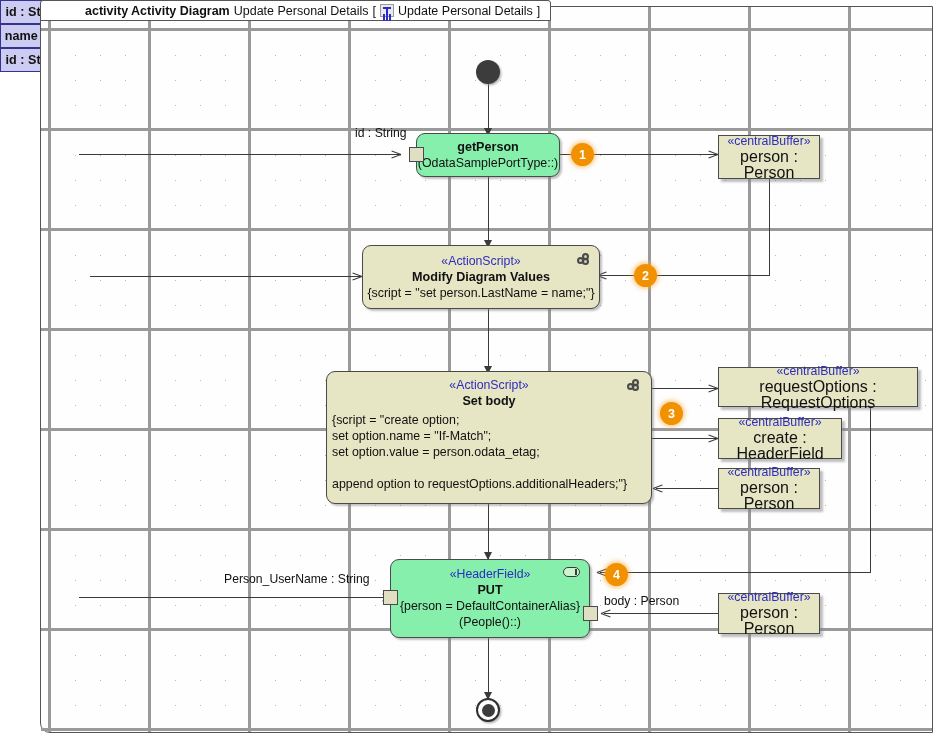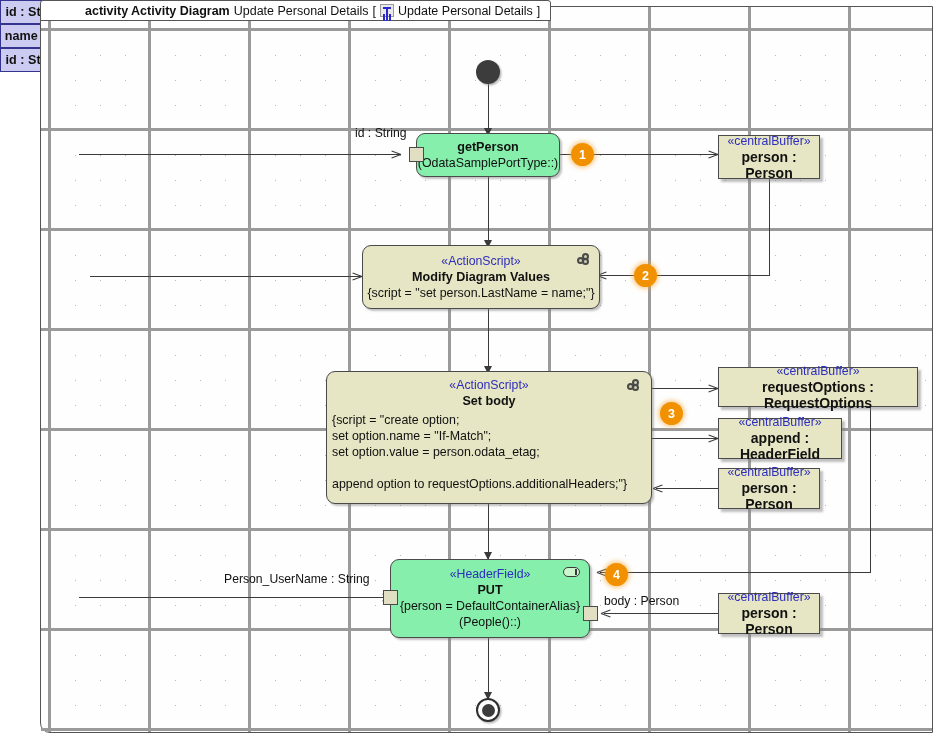--- a/index.html
+++ b/index.html
@@ -87,21 +87,21 @@
 
   .buffer{
     background:#e6e5c4;
     border:1.2px solid #4a4a4a;
     box-shadow:2.5px 2.5px 2px rgba(130,130,130,.5);
     display:flex;flex-direction:column;
     align-items:center;justify-content:center;
     text-align:center;
   }
   .buffer .stereo{font-size:12.3px;line-height:15px;}
-  .buffer .bname{font-weight:bold;color:#111;font-size:14px;line-height:16px;}
+  .buffer .bname{font-weight:normal;color:#111;font-size:16px;line-height:16px;}
 
   .param{
     background:#ccccf2;
     border:1.3px solid #34348f;
     display:flex;align-items:center;justify-content:center;
     font-weight:bold;color:#111;font-size:12.6px;
     box-sizing:border-box;
   }
 
   
@@ -295,21 +295,21 @@
   </div>
   <div class="badge" style="left:660px;top:402px;">3</div>
 
   <div class="node buffer" style="left:718px;top:367px;width:200px;height:40px;">
     <div class="stereo">«centralBuffer»</div>
     <div class="bname">requestOptions : RequestOptions</div>
   </div>
 
   <div class="node buffer" style="left:718px;top:418px;width:124px;height:41px;">
     <div class="stereo">«centralBuffer»</div>
-    <div class="bname">append : HeaderField</div>
+    <div class="bname">create : HeaderField</div>
   </div>
 
   <div class="node buffer" style="left:718px;top:468px;width:102px;height:41px;">
     <div class="stereo">«centralBuffer»</div>
     <div class="bname">person : Person</div>
   </div>
 
   <div class="node action green" style="left:390px;top:559px;width:200px;height:79px;">
     <div class="stereo">«HeaderField»</div>
     <div class="nname">PUT</div>

